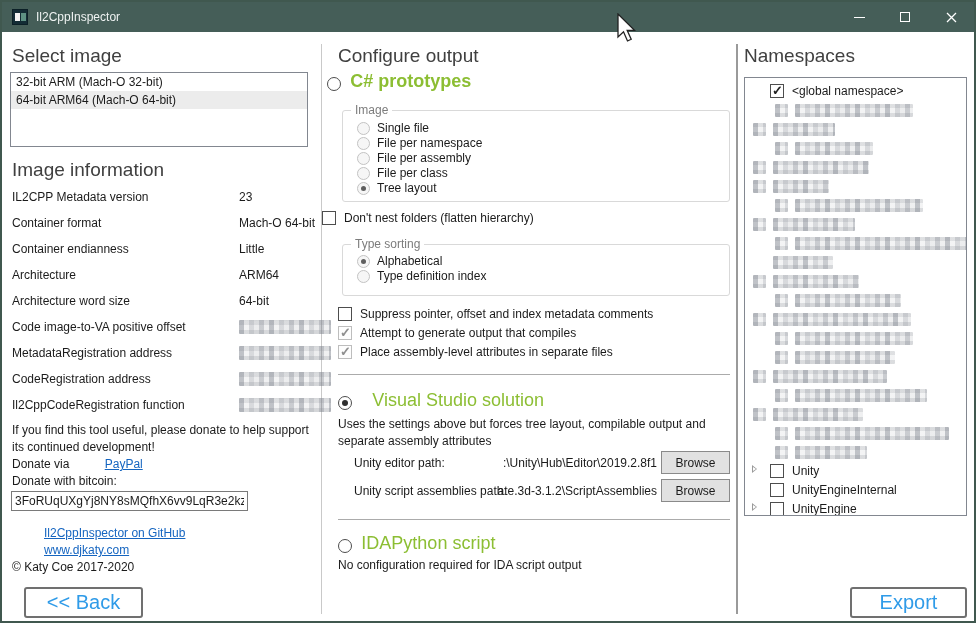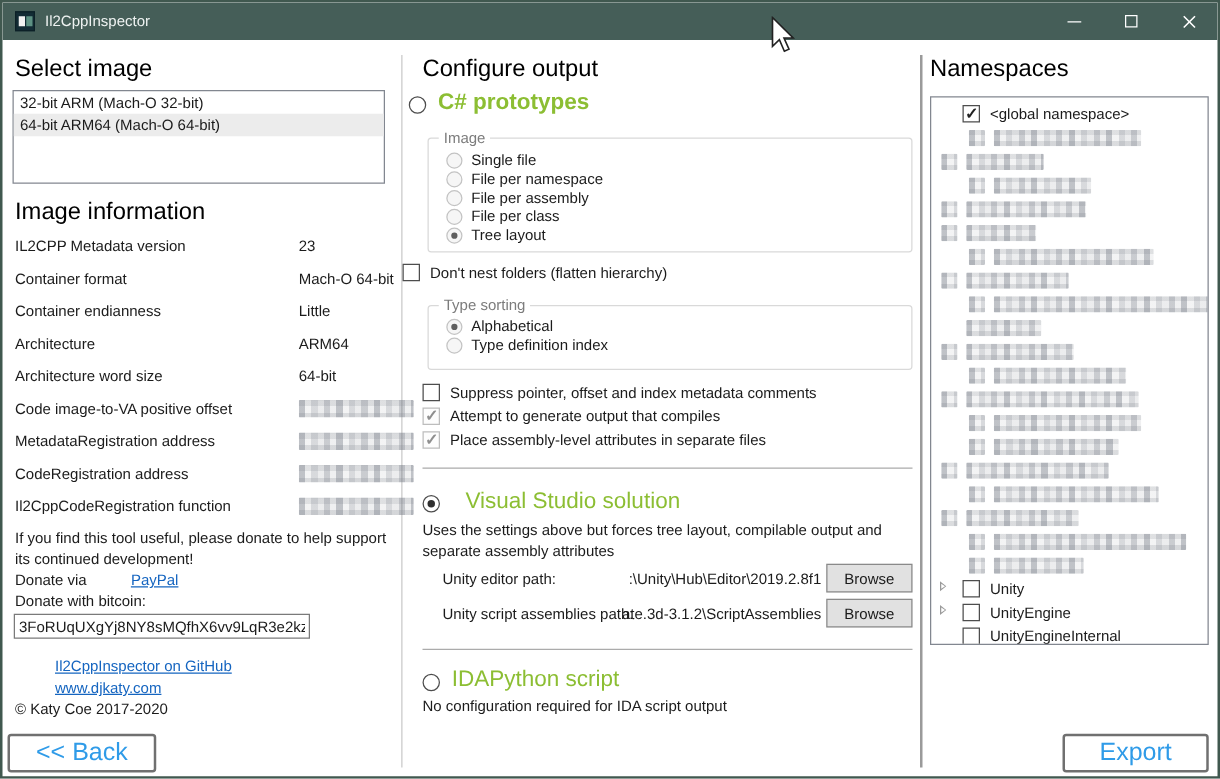--- a/index.html
+++ b/index.html
@@ -14,21 +14,21 @@
   .app-icon .half-l { position:absolute; left:2px; top:3px; width:5px; height:8px; background:#f2f2f2; }
   .app-icon .half-r { position:absolute; left:8px; top:3px; width:5px; height:8px; background:#5d9183; }
   .title-text { position:absolute; left:34px; top:8px; color:#eef2f1; font-size:12px; }
   .winbtn { position:absolute; top:0; width:46px; height:30px; display:flex; align-items:center; justify-content:center; }
   .btn-min  { right:92px; } .btn-max { right:46px; } .btn-close { right:0; }
   .glyph-min { width:11px; height:0; border-top:1px solid #fff; }
   .glyph-max { width:10px; height:10px; border:1px solid #fff; }
   
   .cursor { position:absolute; left:614px; top:11px; z-index:50; pointer-events:none; }
   
-  .h-blue { position:absolute; font-size:19px; color:#000000; }
+  .h-blue { position:absolute; font-size:19px; color:#404040; }
   .h-green { font-size:18px; color:#8cbe33; }
   
   .listbox { position:absolute; background:#fff; border:1px solid #828790; }
   .list-item { height:18px; line-height:18px; padding-left:5px; white-space:nowrap; }
   .list-item.selected { background:#ececec; }
   .kv-label { position:absolute; left:10px; white-space:nowrap; }
   .blur {
     display:inline-block; height:13px; border-radius:1px;
     background:
       repeating-linear-gradient(90deg, rgba(110,116,128,.40) 0 5px, rgba(110,116,128,.02) 5px 10px, rgba(110,116,128,.22) 10px 15px, rgba(110,116,128,.07) 15px 20px, rgba(110,116,128,.32) 20px 25px, rgba(110,116,128,.05) 25px 30px),
@@ -141,21 +141,21 @@
   <div class="txt" style="left:10px; top:455px;">
     <span>Donate via </span><a class="lnk">PayPal</a>
   </div>
   <div class="txt" style="left:10px; top:472px;">Donate with bitcoin:</div>
   <input class="box" style="left: 9px; top: 489px; width: 237px; height: 20px;" value="3FoRUqUXgYj8NY8sMQfhX6vv9LqR3e2kzz">
 
   <div class="txt" style="left:10px; top:524px;"><a class="lnk">Il2CppInspector on GitHub</a></div>
   <div class="txt" style="left:10px; top:541px;"><a class="lnk">www.djkaty.com</a></div>
   <div class="txt" style="left:10px; top:558px;">© Katy Coe 2017-2020</div>
 
-  <div class="big-btn" style="left:4px; top:585px; width:119px; height:31px;">&lt;&lt; Back</div>
+  <div class="big-btn" style="left:22px; top:585px; width:119px; height:31px;">&lt;&lt; Back</div>
 
   <div class="h-blue" style="left:336px; top:43px;">Configure output</div>
 
   <div class="txt" style="left:325px; top:69px;font-weight:bold;">
     <span class="radio big" id="csharp-radio"></span>
     <span class="h-green" style="margin-left:6px;">C# prototypes</span>
   </div>
 
   <div class="groupbox" style="left:340px; top:108px; width:388px; height:92px;">
     <span class="gb-label">Image</span>
@@ -322,29 +322,29 @@
       <div class="ns-row">
         <span class="blur" style="position: absolute; left: 30px; top: 3px; width: 13px; height: 13px;"></span>
         <span class="blur" style="position: absolute; left: 50px; top: 3px; width: 72px; height: 13px;"></span>
       </div>
       <div class="ns-row">
         <span class="ns-expander"></span>
         <span class="ns-cb cb"></span>
         <span class="ns-label">Unity</span>
       </div>
       <div class="ns-row">
+        <span class="ns-cb cb"></span>
+        <span class="ns-label">UnityEngineInternal</span>
+      </div>
+      <div class="ns-row">
         <span class="ns-expander"></span>
         <span class="ns-cb cb"></span>
         <span class="ns-label">UnityEngine</span>
       </div>
       <div class="ns-row">
-        <span class="ns-cb cb"></span>
-        <span class="ns-label">UnityEngineInternal</span>
-      </div>
-      <div class="ns-row">
         <span class="blur" style="position: absolute; left: 30px; top: 3px; width: 13px; height: 13px;"></span>
         <span class="blur" style="position: absolute; left: 50px; top: 3px; width: 120px; height: 13px;"></span>
       </div>
       <div class="ns-row">
         <span class="blur" style="position: absolute; left: 8px; top: 3px; width: 13px; height: 13px;"></span>
         <span class="blur" style="position: absolute; left: 28px; top: 3px; width: 66px; height: 13px;"></span>
       </div>
     </div>
 
   <div class="big-btn" style="left:848px; top:585px; width:117px; height:31px;">Export</div>

